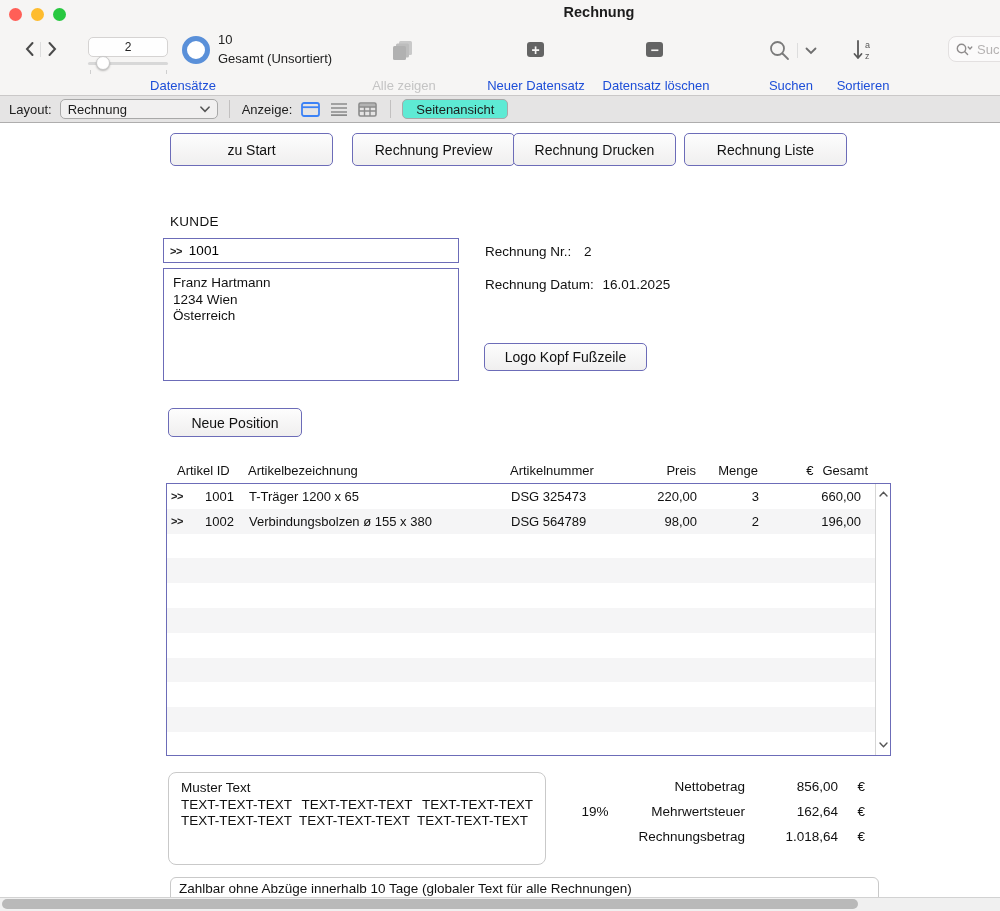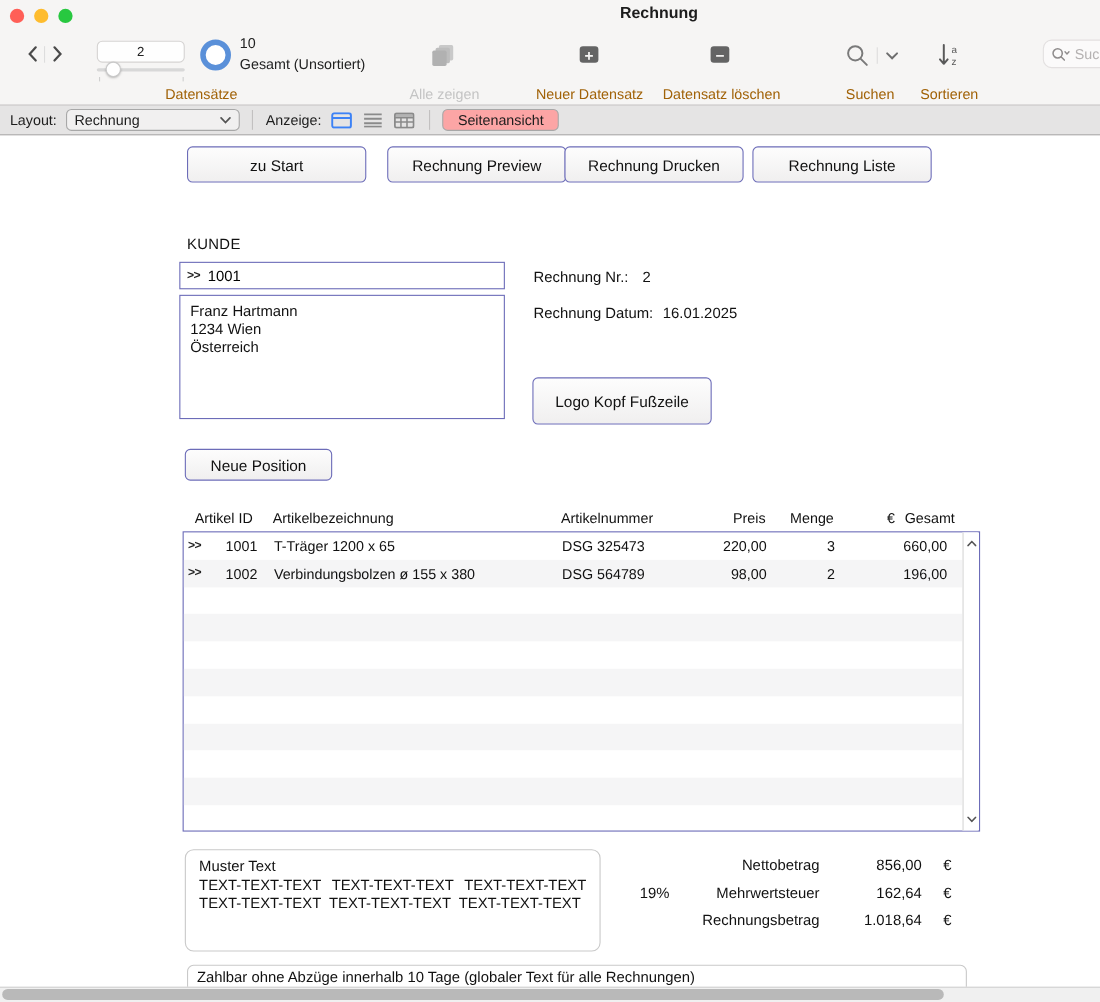--- a/index.html
+++ b/index.html
@@ -4,42 +4,42 @@
 <style>
   * { margin:0; padding:0; box-sizing:border-box; }
   html,body { width:1000px; height:911px; overflow:hidden; }
   body { font-family:"Liberation Sans", sans-serif; background:#fff; position:relative; }
   .abs { position:absolute; }
 
   
   .toolbar { left:0; top:0; width:1000px; height:95px; background:#f6f5f4; }
   .traffic { border-radius:50%; width:13px; height:13px; top:8px; }
   .win-title { top:4px; left:599px; transform:translateX(-50%); font-size:14.5px; font-weight:bold; color:#1c1c1c; white-space:nowrap; }
-  .tb-label { font-size:13px; color:#a16207; white-space:nowrap; }
+  .tb-label { font-size:13px; color:#1d4ed8; white-space:nowrap; }
   .tb-label.center { transform:translateX(-50%); }
   .tb-label.disabled { color:#c4c4c4; }
   .nav-arrow { width:22px; height:24px; display:flex; align-items:center; justify-content:center; cursor:default; }
   .nav-div { width:1px; height:15px; background:#ddd; }
   .rec-field { left:88px; top:37px; width:80px; height:20px; background:#fefefe; border:1px solid #d5d3d2; border-radius:5px; font-size:12px; color:#222; text-align:center; line-height:18px; }
   .slider-track { left:88px; top:62px; width:80px; height:3px; background:#d8d8d8; border-radius:2px; }
   .slider-thumb { left:96px; top:56px; width:14px; height:14px; background:#fff; border:1px solid #c9c9c9; border-radius:50%; box-shadow:0 1px 2px rgba(0,0,0,.25); }
   .slider-tick { width:1px; height:4px; background:#cfcfcf; top:70px; }
   .donut { left:182px; top:36px; width:28px; height:28px; border:5px solid var(--donut-blue); border-radius:50%; background:#fff; }
   .found-count { left:218px; top:32px; font-size:13px; color:#222; }
   .found-label { left:218px; top:51px; font-size:13px; color:#222; white-space:nowrap; }
   .icon-sq { width:17px; height:15px; background:#646464; border-radius:3px; color:#f6f5f4; display:flex; align-items:center; justify-content:center; font-size:14px; font-weight:bold; line-height:1; }
   .qsearch { left:948px; top:36px; width:62px; height:26px; background:#fbfafa; border:1px solid #e3e0e0; border-radius:8px; display:flex; align-items:center; padding-left:7px; gap:4px; overflow:hidden; }
   .qsearch-text { font-size:13px; color:#b5b2b2; white-space:nowrap; }
 
   
   .layoutbar { left:0; top:95px; width:1000px; height:28px; background:#e5e4e4; border-top:1px solid #cac8c8; border-bottom:1px solid #aeadad; display:flex; align-items:center; }
   .lb-label { font-size:13px; color:#1d1d1d; }
   .lb-select { width:158px; height:20px; background:#f1f0f0; border:1px solid #a8a8a8; border-radius:5px; display:flex; align-items:center; padding:0 7px; font-size:13px; color:#1d1d1d; justify-content:space-between; }
   .lb-div { width:1px; height:18px; background:#c2c0c0; }
-  .lb-btn { height:20px; background:#fca5a5; border:1px solid #a8a8a8; border-radius:5px; font-size:13px; color:#1d1d1d; display:flex; align-items:center; padding:0 13px; }
+  .lb-btn { height:20px; background:#5eead4; border:1px solid #a8a8a8; border-radius:5px; font-size:13px; color:#1d1d1d; display:flex; align-items:center; padding:0 13px; }
   .viewicons { display:flex; align-items:center; gap:10px; }
 
   
   .fm-btn { border:1.5px solid var(--purple); border-radius:5px; background:linear-gradient(#fdfdfd,#f0efef); font-size:14px; color:#111; display:flex; align-items:center; justify-content:center; font-family:"Liberation Sans",sans-serif; }
   .navbtn { top:133px; width:163px; height:33px; }
 
   
   .kunde-label { left:170px; top:214px; font-size:13.5px; color:#111; letter-spacing:.3px; }
   .field { border:1.5px solid var(--purple); background:#fff; }
   .kunde-id { left:163px; top:238px; width:296px; height:25px; display:flex; align-items:center; padding-left:6px; gap:7px; font-size:13.5px; }
@@ -232,21 +232,21 @@
 
 <div class="abs inv-line" style="left:485px;top:244px;">
   <span>Rechnung Nr.:</span>
   <span style="margin-left:9px;">2</span>
 </div>
 <div class="abs inv-line" style="left:485px;top:277px;">
   <span>Rechnung Datum:</span>
   <span style="margin-left:5px;">16.01.2025</span>
 </div>
 
-<div class="abs fm-btn" style="left:484px;top:343px;width:163px;height:43px;">Logo Kopf Fußzeile</div>
+<div class="abs fm-btn" style="left:484px;top:343px;width:163px;height:28px;">Logo Kopf Fußzeile</div>
 
 <div class="abs fm-btn" style="left:168px;top:408px;width:134px;height:29px;">Neue Position</div>
 
 <div class="abs pheader col-grid">
   <span class="h-id">Artikel ID</span>
   <span class="h-bez">Artikelbezeichnung</span>
   <span class="h-artnr">Artikelnummer</span>
   <span class="h-preis">Preis</span>
   <span class="h-menge">Menge</span>
   <span class="h-gesamt"><span class="cur">€</span><span>Gesamt</span></span>

